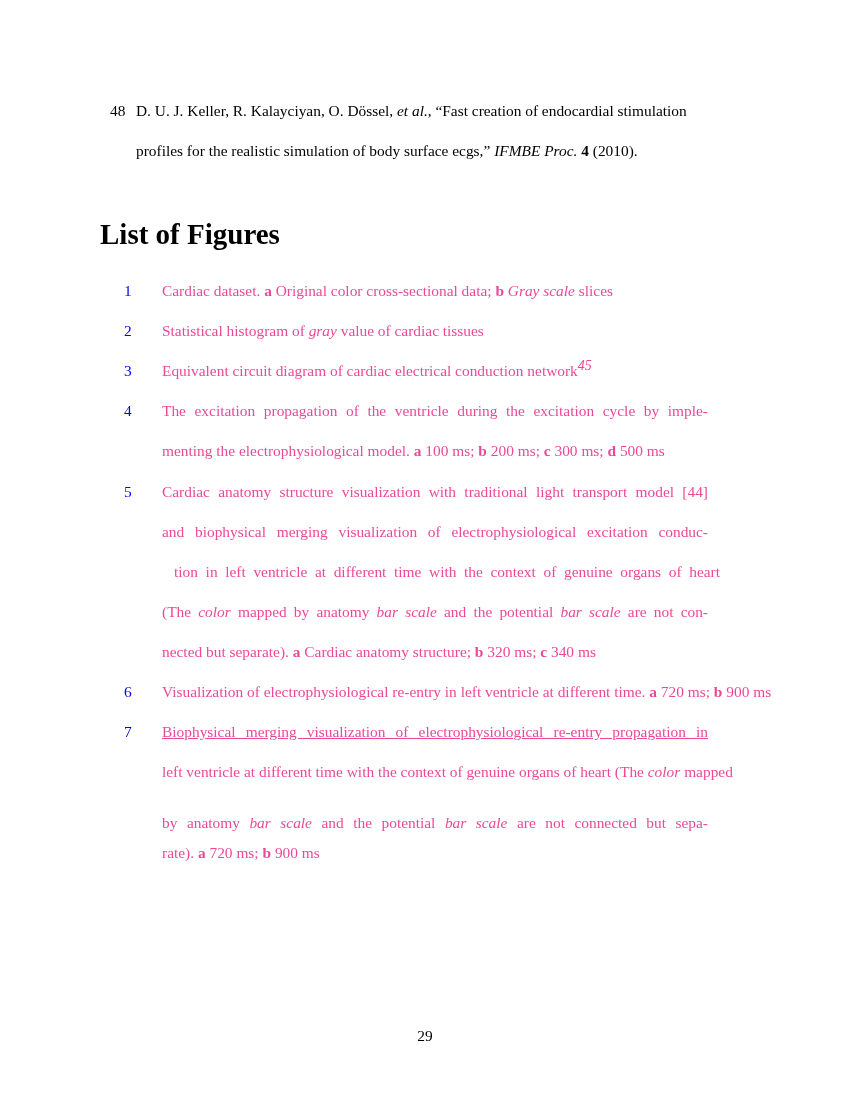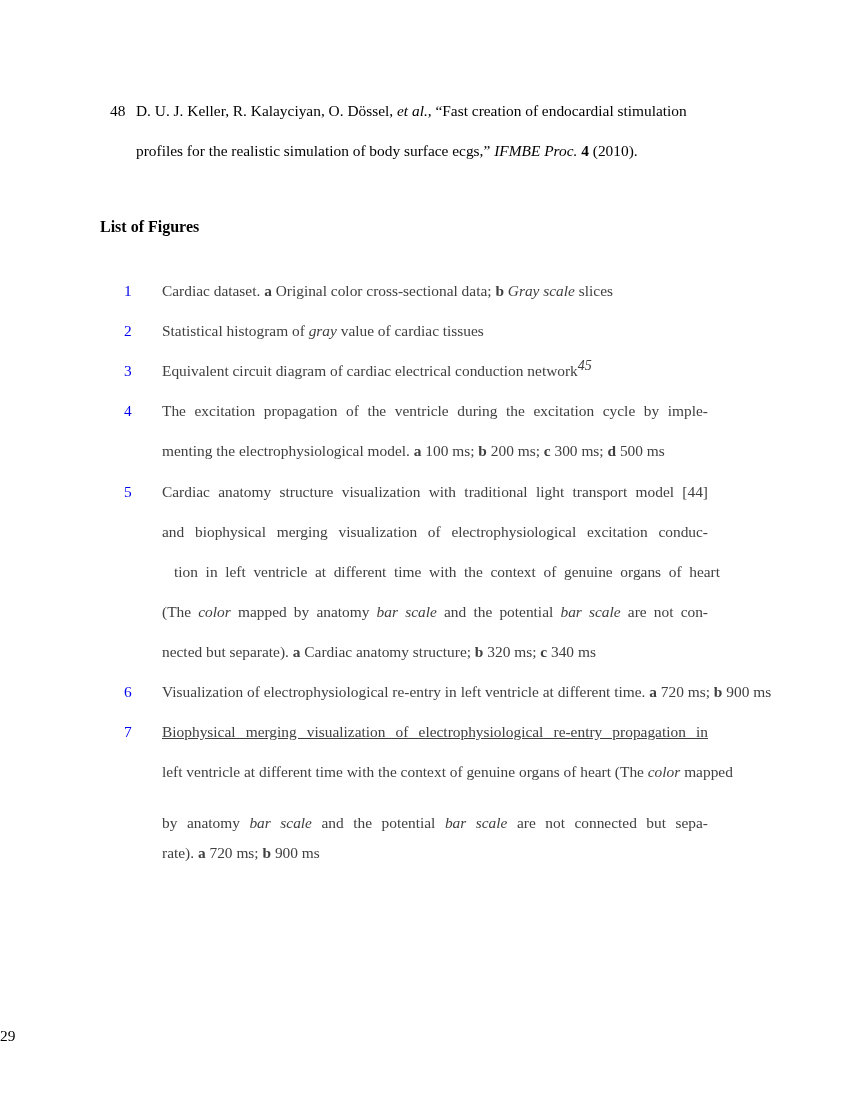--- a/index.html
+++ b/index.html
@@ -1,26 +1,26 @@
 <!DOCTYPE html>
 <html><head>
 <meta charset="utf-8">
 <style>
   html, body { margin:0; padding:0; background:#ffffff; }
   body { width:850px; height:1100px; position:relative; overflow:hidden;
          font-family:"Liberation Serif", serif; color:#000; }
   .abs { position:absolute; white-space:nowrap; }
   .ref { font-size:15.4px; }
-  .heading { font-size:16px; font-weight:bold; left:100px; top:218px; }
+  .heading { font-size:29px; font-weight:bold; left:100px; top:218px; }
   .lof-num { font-size:15.4px; color:#0000ee; }
-  .lof-text { font-size:15.4px; color:#404040; }
+  .lof-text { font-size:15.4px; color:#ec4899; }
   b { font-weight:bold; }
   i { font-style:italic; }
   sup { font-size:14px; vertical-align:6px; line-height:0;font-style:italic; }
-  .pagenum { font-size:15.4px; left:0; width:850px; text-align:left; top:1027px; }
+  .pagenum { font-size:15.4px; left:0; width:850px; text-align:center; top:1027px; }
 </style>
 </head>
 <body>
 
 <div class="abs ref" style="left:110px; top:102px;">48</div>
 <div class="abs ref" style="left:136px; top:102px; width:614px;">
   <span>D. U. J. Keller, R. Kalayciyan, O. Dössel,</span>
   <i>et al.</i><span>, “Fast creation of endocardial stimulation</span>
 </div>
 <div class="abs ref" style="left:136px; top:142px;">

